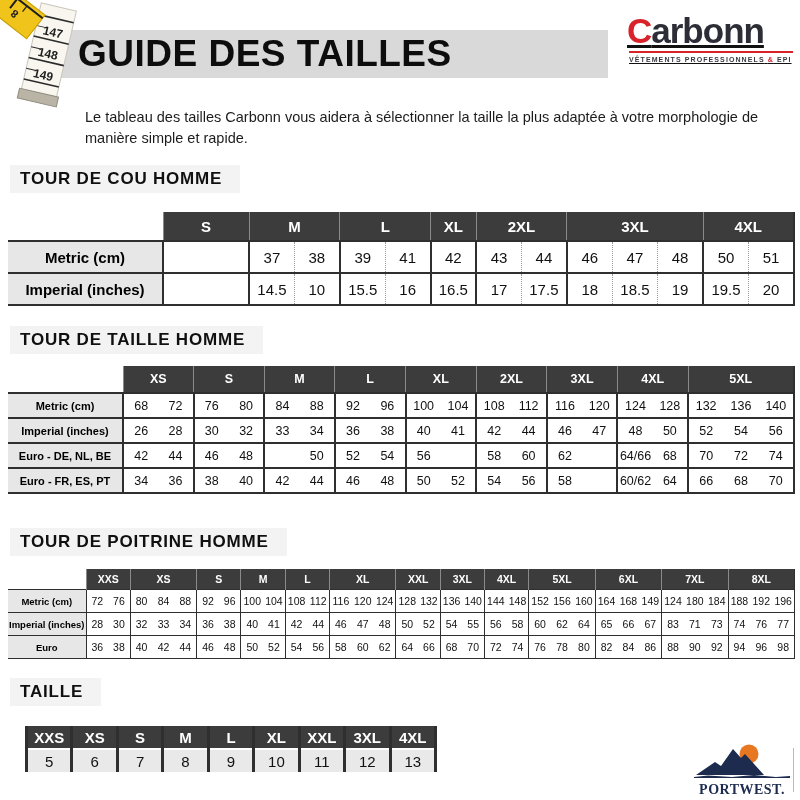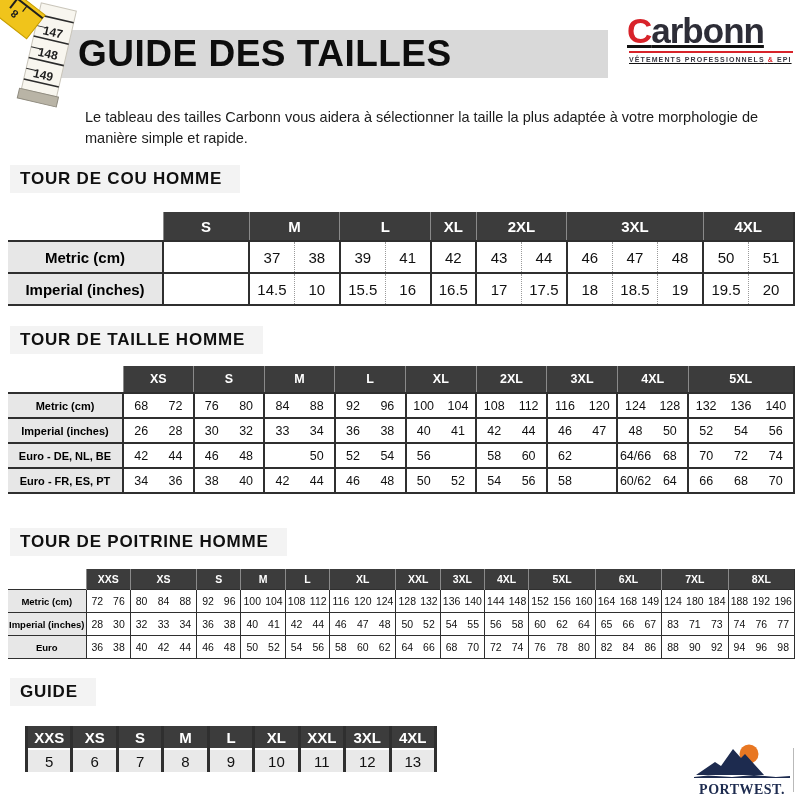--- a/index.html
+++ b/index.html
@@ -495,21 +495,21 @@
               <td class="gb">94</td>
               <td class="in">96</td>
               <td class="in">98</td>
             </tr>
           </tbody>
         </table>
       </div>
   </div>
 
   <div class="sec" id="sec3">
-    <h2 class="sect">GUIDE</h2>
+    <h2 class="sect">TAILLE</h2>
     <div class="tmount" id="t3">
         <table class="sz gants">
           <colgroup>
             <col>
             <col>
             <col>
             <col>
             <col>
             <col>
             <col>

